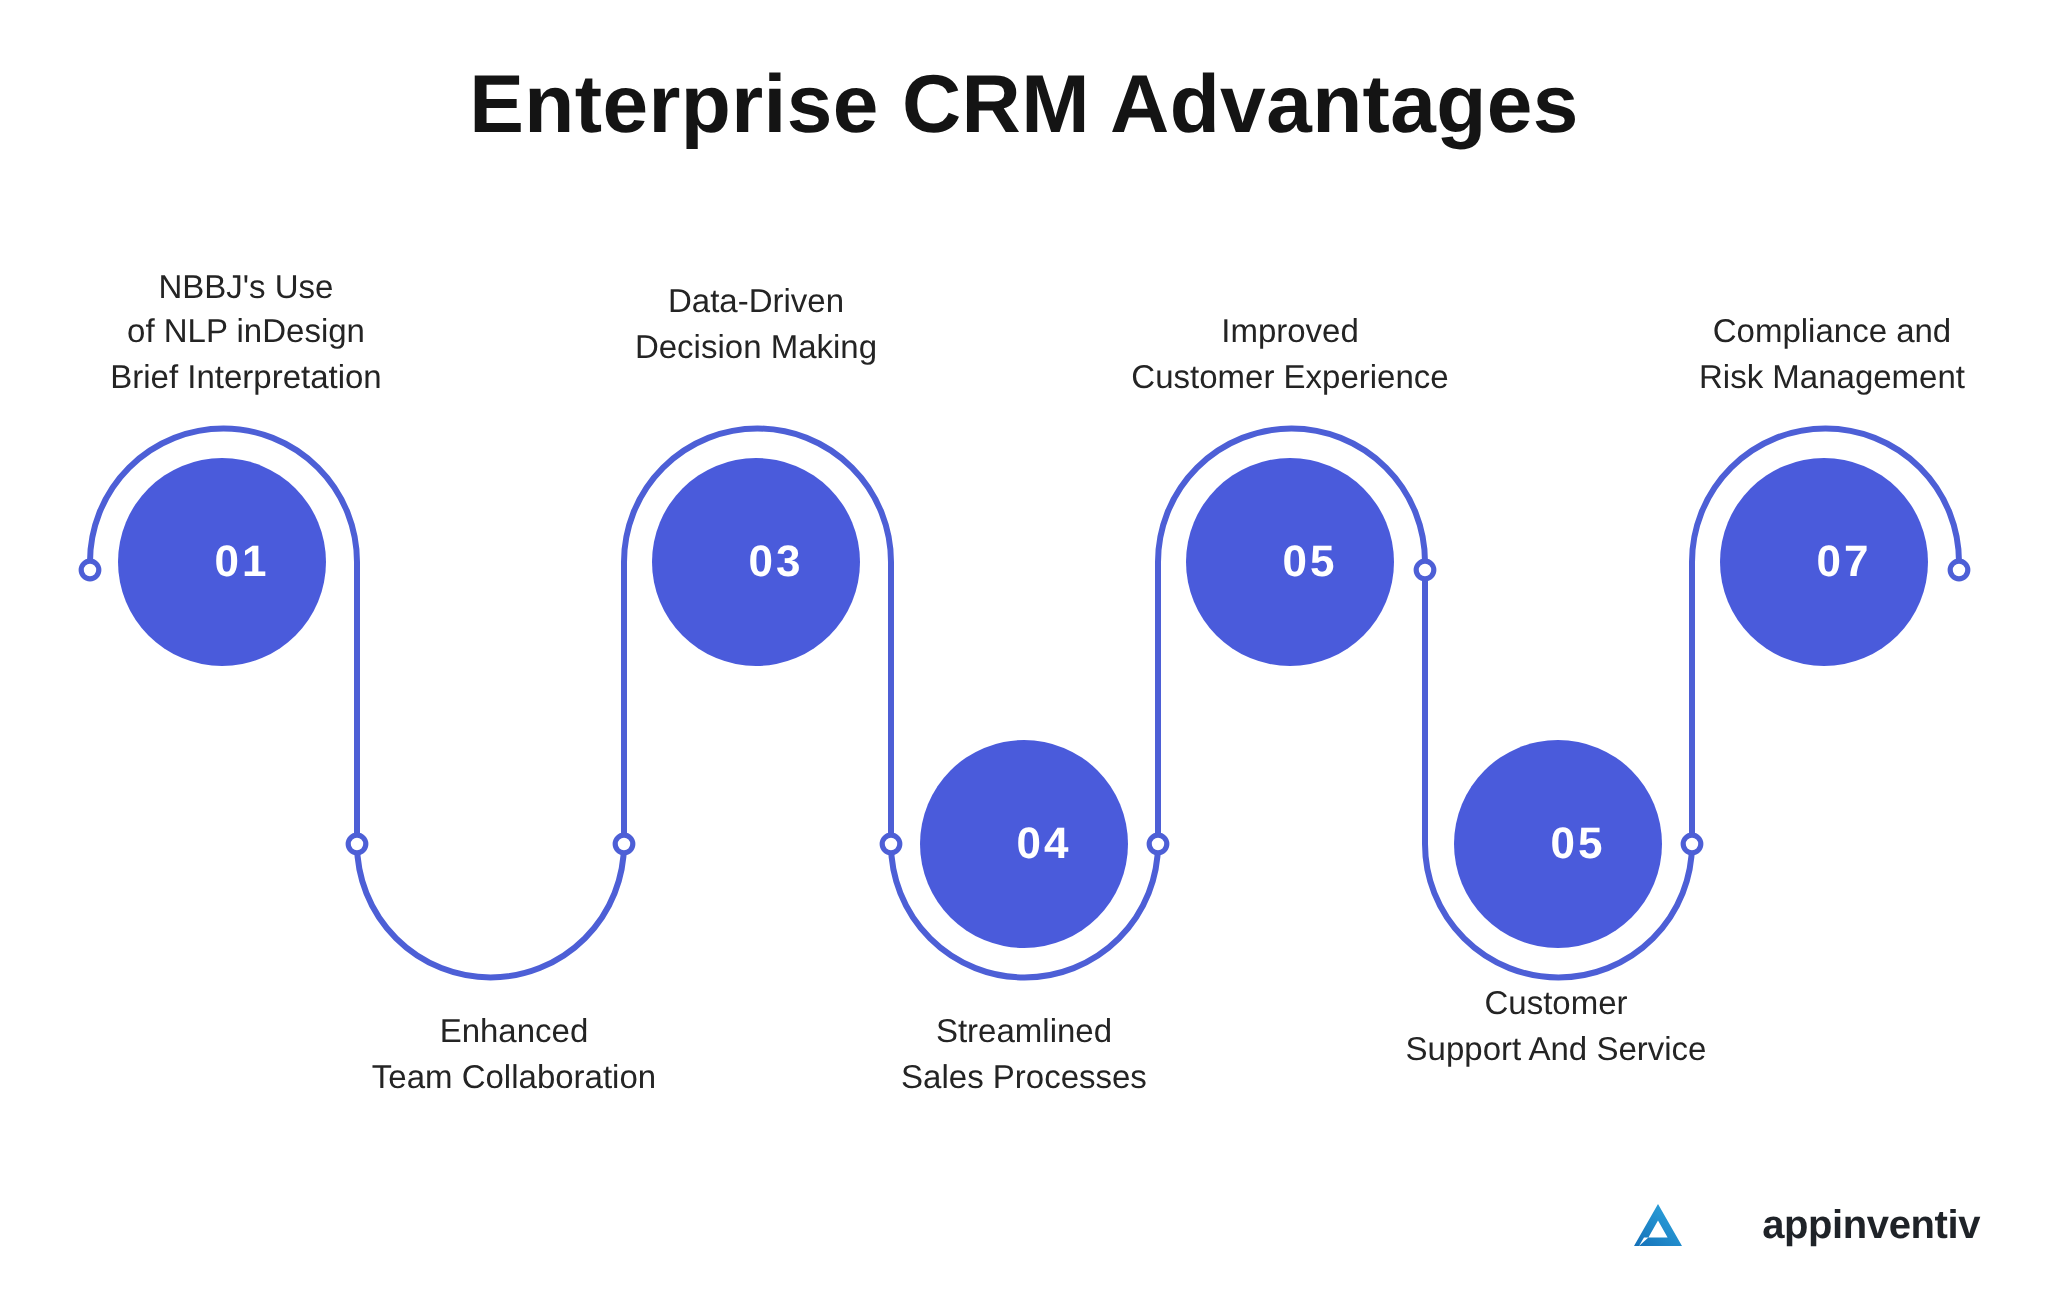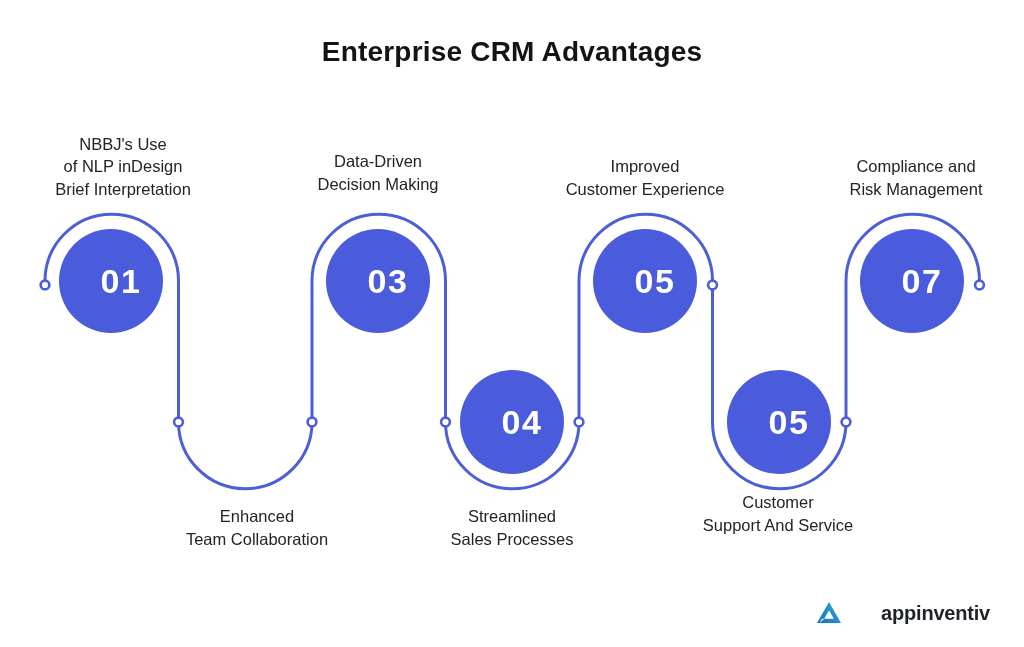--- a/index.html
+++ b/index.html
@@ -10,21 +10,21 @@
     background: #ffffff;
     overflow: hidden;
     font-family: "Liberation Sans", sans-serif;
   }
   .page-title {
     position: absolute;
     top: 28px;
     left: 0;
     width: 1024px;
     text-align: center;
-    font-size: 28px;
+    font-size: 41px;
     line-height: 48px;
     font-weight: 800;
     color: #141414;
     letter-spacing: 0.2px;
   }
   #flow-svg {
     position: absolute;
     top: 0; left: 0;
   }
   .step-circle {
@@ -32,21 +32,21 @@
     width: 104px;
     height: 104px;
     border-radius: 50%;
     background: #4a5bdb;
     display: flex;
     align-items: center;
     justify-content: center;
   }
   .step-number {
     color: #ffffff;
-    font-size: 34px;
+    font-size: 22px;
     font-weight: 700;
     letter-spacing: 1.5px;
     margin-left: 20px;
   }
   .step-label {
     position: absolute;
     width: 240px;
     text-align: center;
     font-size: 16.5px;
     line-height: 22.5px;
@@ -57,21 +57,21 @@
   
   .c1 { left: 59px;  top: 229px; }
   .c2 { left: 193px; top: 370px; }
   .c3 { left: 326px; top: 229px; }
   .c4 { left: 460px; top: 370px; text-align: right; }
   .c5 { left: 593px; top: 229px; }
   .c6 { left: 727px; top: 370px; }
   .c7 { left: 860px; top: 229px; }
   
   .l1 { left: 3px;   bottom: 447px; }
-  .l3 { left: 258px; bottom: 452px; }
+  .l3 { left: 258px; bottom: 462px; }
   .l5 { left: 525px; bottom: 447px; }
   .l7 { left: 796px; bottom: 447px; }
   .l2 { left: 137px; top: 505px; }
   .l4 { left: 392px; top: 505px; }
   .l6 { left: 658px; top: 491px; }
   .brand {
     position: absolute;
     right: 34px;
     bottom: 22px;
     display: flex;

